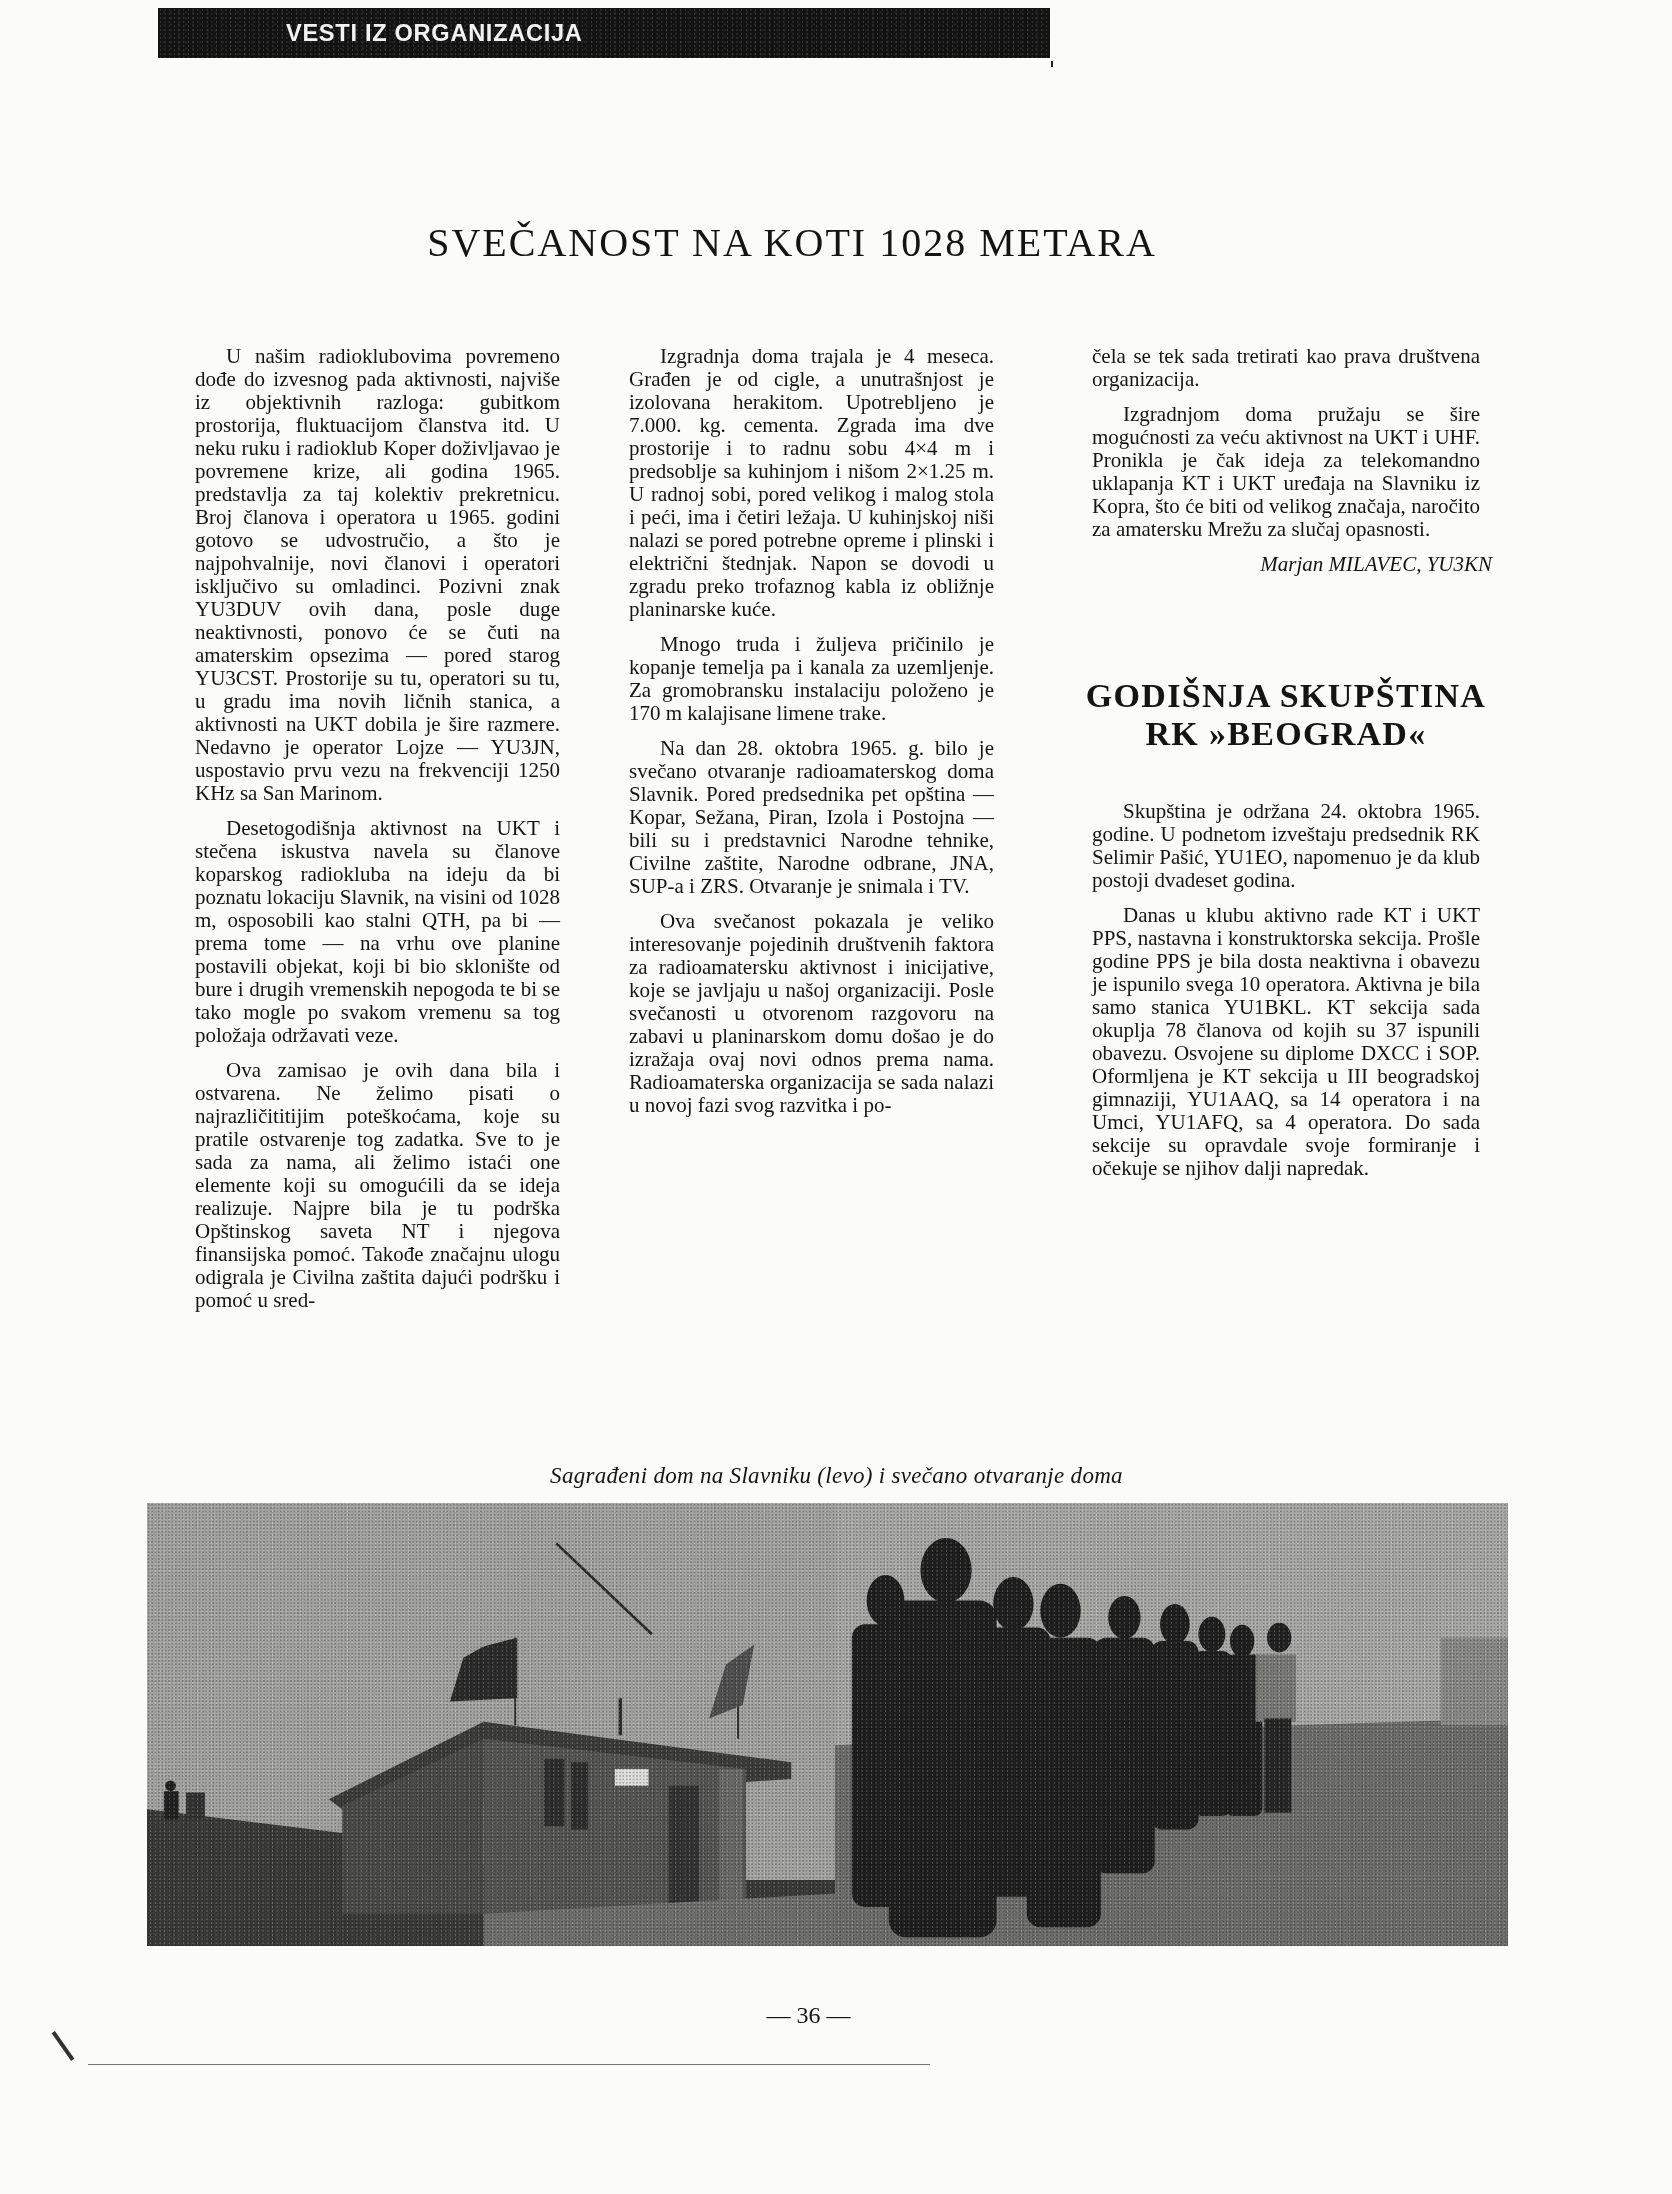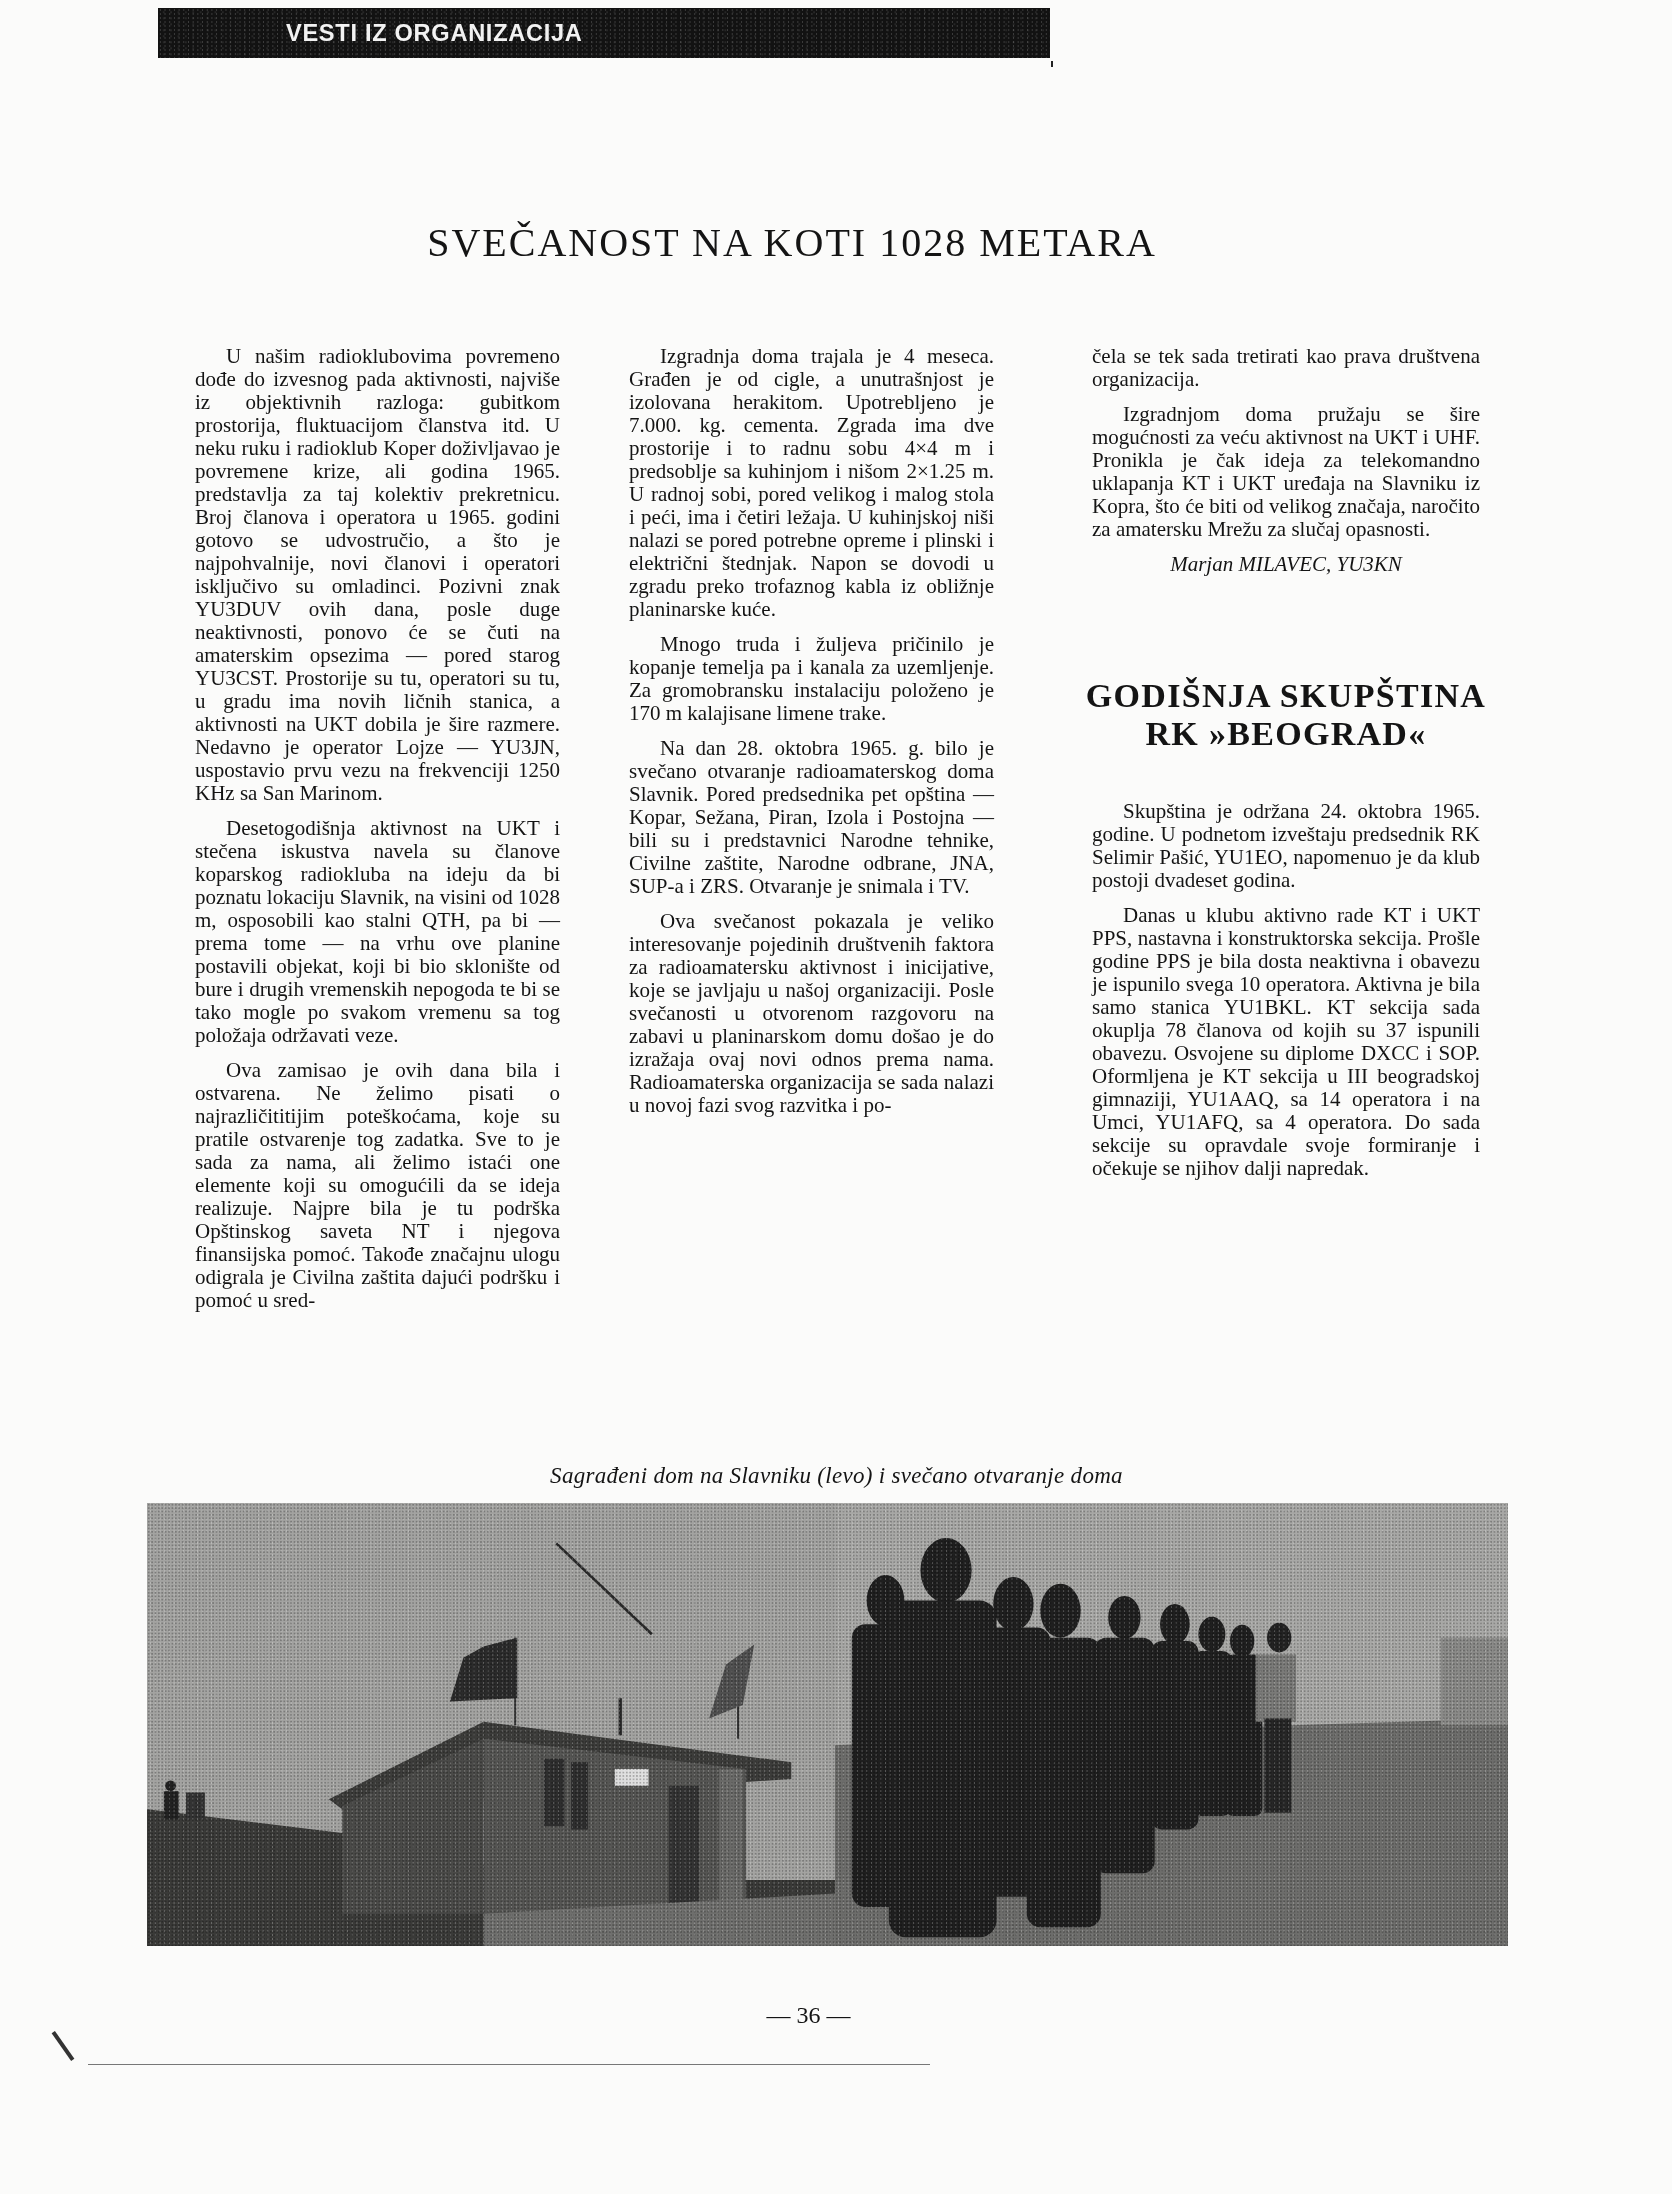--- a/index.html
+++ b/index.html
@@ -32,21 +32,21 @@
   .col {
     position: absolute; top: 333px; width: 389px;
     font-size: 21px; line-height: 23px; text-align: justify; hyphens: manual;
   }
   .col p { margin: 12px; text-indent: 31px; }
   .col p.cont { text-indent: 0; }
   #col1 { left: 183px; }
   #col2 { left: 617px; }
   #col3 { left: 1080px; width: 412px; }
 
-  .byline { font-style: italic; text-align: center; margin: 10.8px 0 0 0 !important; text-indent: 0 !important; }
+  .byline { font-style: italic; text-align: right; margin: 10.8px 0 0 0 !important; text-indent: 0 !important; }
   .h2 {
     text-align: center; font-weight: bold; font-size: 34px; line-height: 38px;
     letter-spacing: 1.3px; margin: 101px 0 47px 0 !important; text-indent: 0 !important;
   }
 
   .caption {
     position: absolute; left: 0; top: 1463px; width: 1673px; text-align: center;
     font-style: italic; font-size: 23px; letter-spacing: 0.3px;
   }
 

